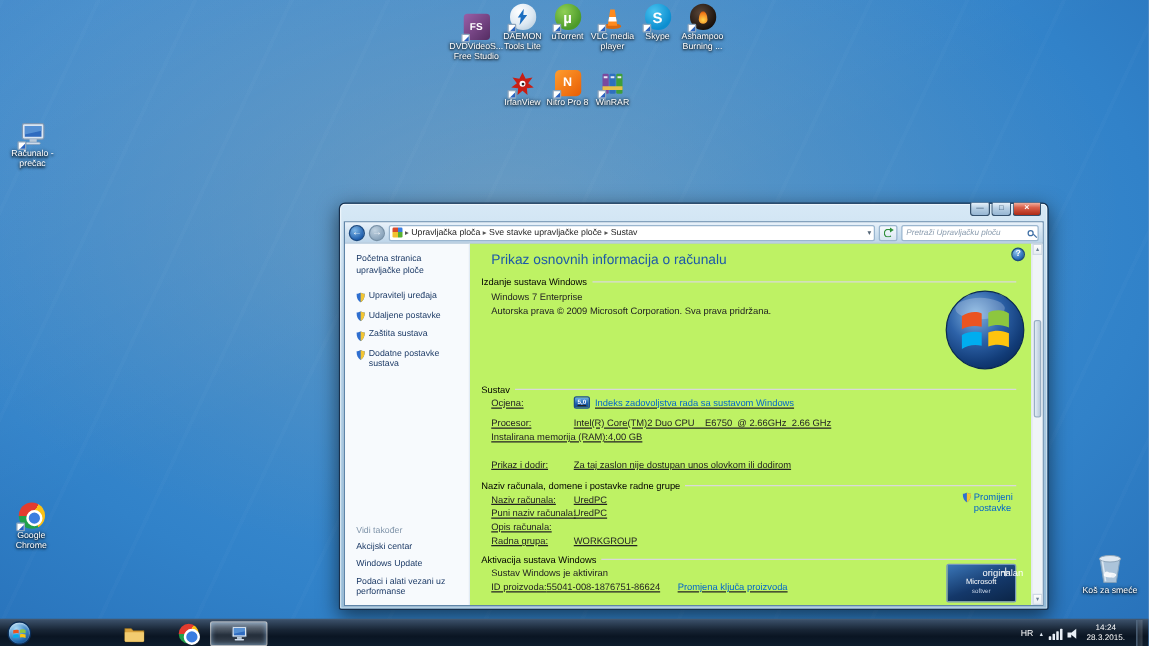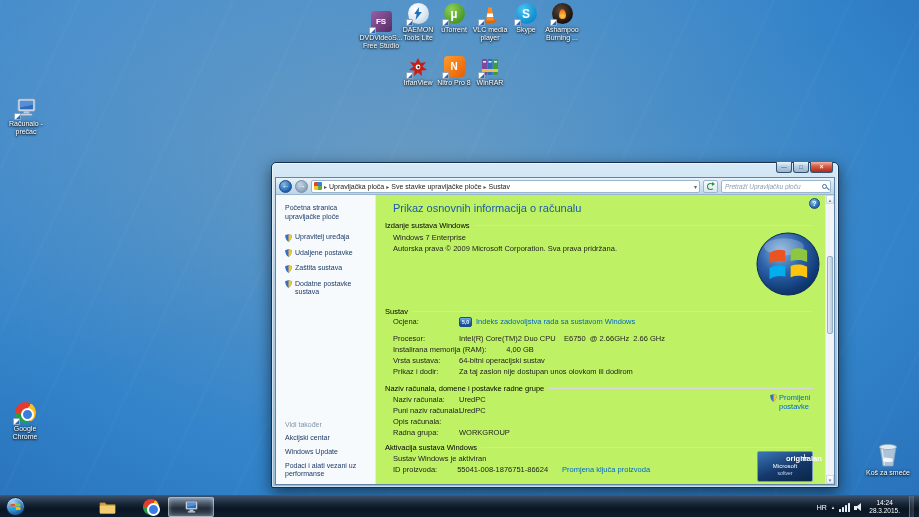--- a/index.html
+++ b/index.html
@@ -90,38 +90,38 @@
   .side-item svg { flex:none; margin-top:.5px; }
   .see-also { position:absolute; left:9px; top:226px; }
   .sa-h { color:#8095aa; margin-bottom:6px; }
   .sa-item { margin-bottom:5px; width:80px; line-height:1.25; cursor:pointer; }
 
   .main { flex:1; position:relative; background:#bef264; font-size:7.5px; color:#222; min-width:0; }
   .ctitle { position:absolute; left:17px; top:7px; font-size:11px; color:#1e5aa8; }
   .sechead { position:absolute; left:9px; right:12px; display:flex; align-items:center; gap:4px; color:#000; }
   .rule { flex:1; height:1px; background:#d9d9d9; }
   .line { position:absolute; left:17px; right:12px; white-space:nowrap; }
-  .row { position:absolute; left:17px; right:12px; display:flex; white-space:nowrap; }
+  .row { position:absolute; left:17px; right:12px; display:flex; align-items:center; white-space:nowrap;text-decoration:underline; }
   .lab { width:66px; flex:none; }
-  .row.inline .lab { width:auto; margin-right:20px; }
+  .row.inline .lab { width:auto; margin-right:0; }
   .val { white-space:pre; }
   .link { color:#0066cc; cursor:pointer; }
   .rbadge { width:13px; height:10px; margin-right:4px; flex:none; border-radius:2px; border:1px solid #1b4e8c;
     background:linear-gradient(#6db3e8, #1f5fae 60%, #174a8c); color:#fff; font-size:5px; font-weight:bold;
     display:flex; align-items:center; justify-content:center; }
   .winorb { position:absolute; left:379px; top:36px; width:66px; height:66px; }
   .chg { position:absolute; left:394px; top:198px; width:52px; display:flex; gap:2px; line-height:1.25; }
   .chg svg { flex:none; margin-top:1px; }
   .help { position:absolute; top:3px; right:5px; width:11px; height:11px; border-radius:50%; cursor:pointer;
     background:radial-gradient(circle at 35% 30%, #8ec4ee, #2a6db8 65%, #15477e); border:1px solid #1b4a7e;
     color:#fff; font-size:7px; font-weight:bold; display:flex; align-items:center; justify-content:center; }
   .gen { position:absolute; left:381px; top:256px; width:56px; height:31px; border-radius:2px;
     background:linear-gradient(160deg, #3a76b8, #14386a 55%, #0b2547); border:1px solid #7897bd;
     color:#fff; text-align:center; padding-top:3px; }
-  .gen .l1 { font-size:7.5px; font-weight:bold; line-height:8px;margin-left:28px; }
+  .gen .l1 { font-size:7.5px; font-weight:normal; line-height:8px;margin-left:28px; }
   .gen .l2 { font-size:6px; line-height:7px; }
   .gen .l3 { font-size:5px; line-height:6px; color:#c9d6e8; }
   .sparkle { position:absolute; top:2px; right:4px; width:7px; height:7px; opacity:.75;
     background:linear-gradient(#fff,#fff) center/1px 7px no-repeat, linear-gradient(#fff,#fff) center/7px 1px no-repeat; }
 
   .vscroll { width:9px; flex:none; background:#f0f4f8; border-left:1px solid #dfe6ee; position:relative; }
   .sarrow { position:absolute; left:0; width:8px; height:9px; font-size:5px; color:#6a7f94;
     display:flex; align-items:center; justify-content:center; cursor:pointer;
     background:linear-gradient(#fdfdfd,#e8edf2); border:1px solid #cfd9e4; }
   .sarrow.up { top:0; } .sarrow.down { bottom:0; }
@@ -405,24 +405,20 @@
             <span class="link">Indeks zadovoljstva rada sa sustavom Windows</span>
           </div>
           <div class="row" style="top:139px">
             <span class="lab">Procesor:</span>
             <span class="val">Intel(R) Core(TM)2 Duo CPU    E6750  @ 2.66GHz  2.66 GHz</span>
           </div>
           <div class="row inline" style="top:150px">
             <span class="lab">Instalirana memorija (RAM):</span>
             <span class="val">4,00 GB</span>
           </div>
-          <div class="row" style="top:161px">
-            <span class="lab">Vrsta sustava:</span>
-            <span class="val">64-bitni operacijski sustav</span>
-          </div>
           <div class="row" style="top:172px">
             <span class="lab">Prikaz i dodir:</span>
             <span class="val">Za taj zaslon nije dostupan unos olovkom ili dodirom</span>
           </div>
 
           <div class="sechead" style="top:189px">
             <span>Naziv računala, domene i postavke radne grupe</span>
               <span class="rule"></span>
           </div>
           <div class="row" style="top:200px">

